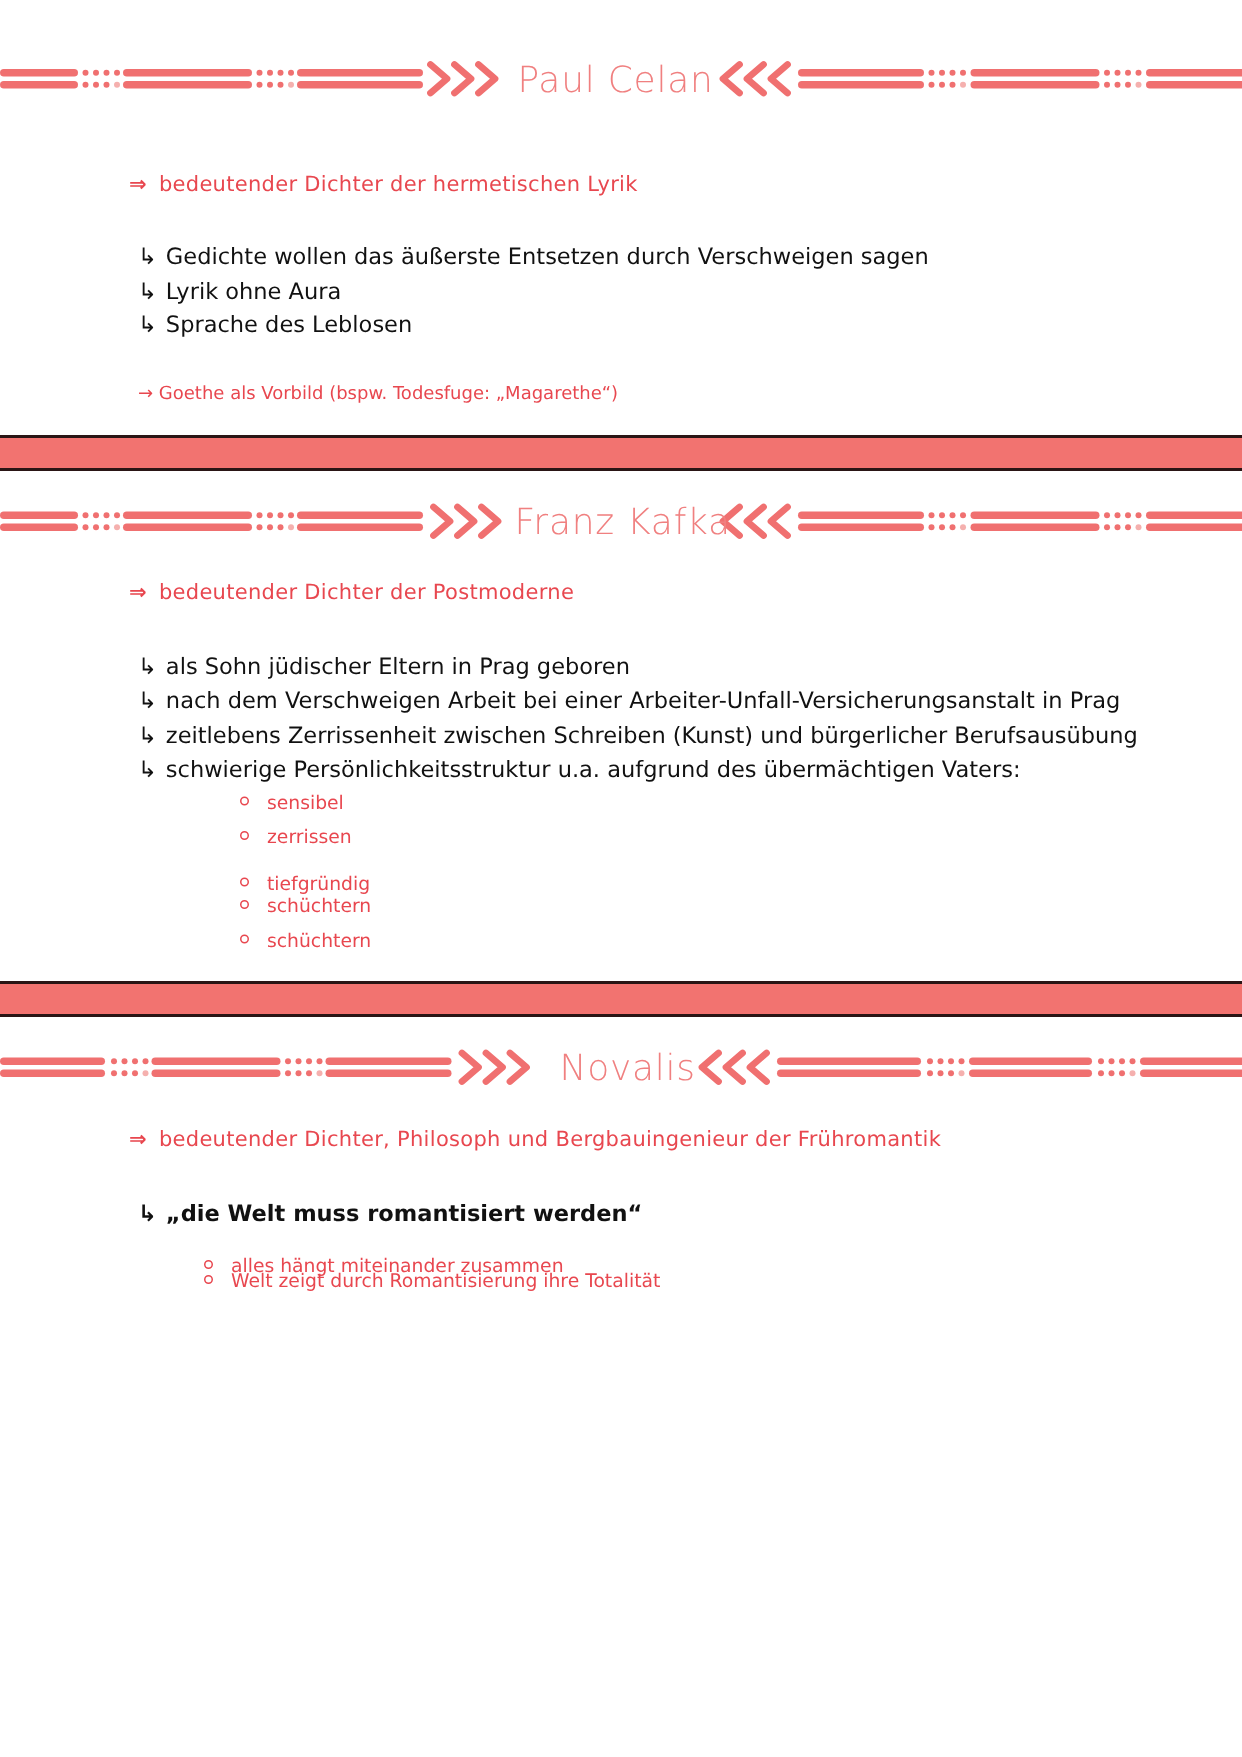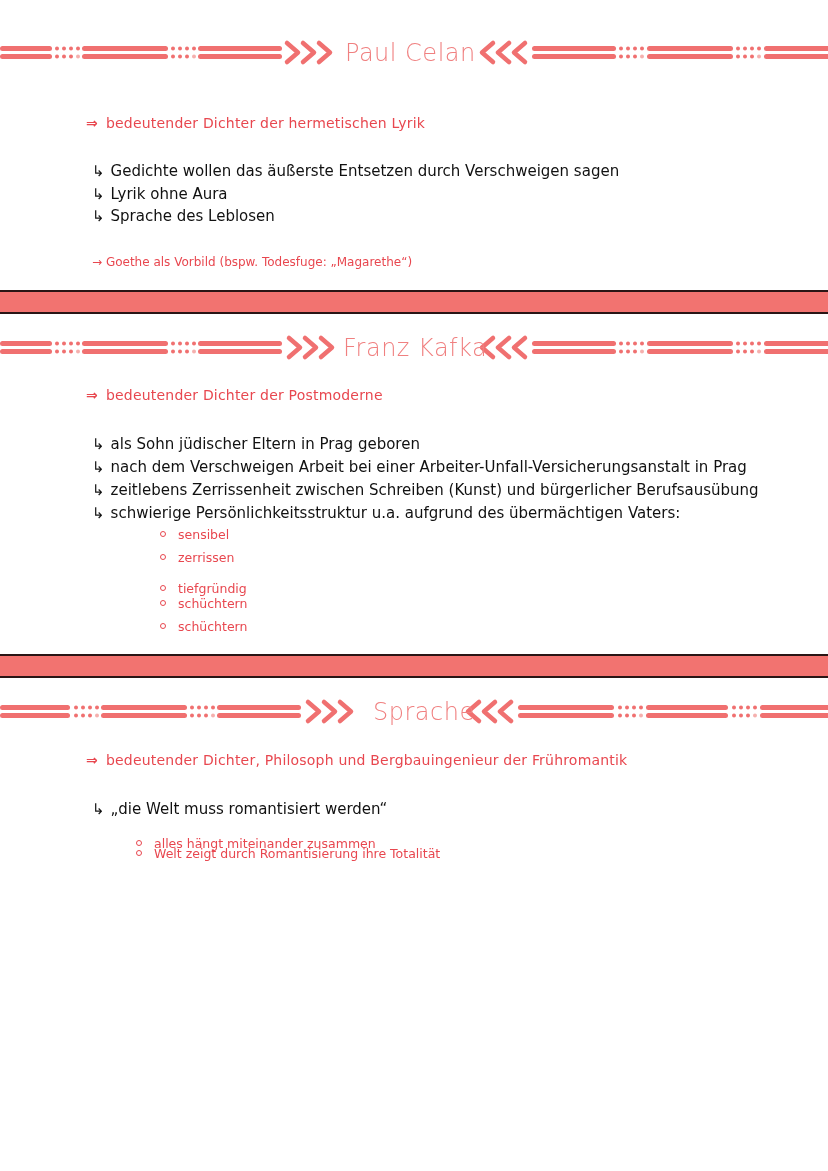--- a/index.html
+++ b/index.html
@@ -268,28 +268,28 @@
         <circle cx="748" cy="10.5" r="2"></circle>
         <circle cx="755" cy="10.5" r="2"></circle>
       <circle cx="734" cy="18.5" r="2"></circle>
         <circle cx="741" cy="18.5" r="2"></circle>
         <circle cx="748" cy="18.5" r="2"></circle>
         <circle cx="755" cy="18.5" r="2" fill="#f5b0ae"></circle>
       <rect x="760" y="8" width="74" height="5" rx="2.5"></rect>
         <rect x="760" y="16" width="74" height="5" rx="2.5"></rect>
     </g>
   </svg>
-  <div class="banner-title" style="left:373px;">Sprache</div>
+  <div class="banner-title" style="left:373px;">Novalis</div>
 </div>
 
 <div class="headline" style="left:86px; top:752px;">
   <span class="arrow">⇒</span><span>bedeutender Dichter, Philosoph und Bergbauingenieur der Frühromantik</span>
 </div>
 
-<div class="line" style="left:92px; top:800px;">
+<div class="line" style="left:92px; top:800px;font-weight:bold;">
   <span class="hook">↳</span><span>„die Welt muss romantisiert werden“</span>
 </div>
 
 <div class="bullet" style="left:136px; top:836px;">
   <span class="dot"></span><span>alles hängt miteinander zusammen</span>
 </div>
 <div class="bullet" style="left:136px; top:846px;">
   <span class="dot"></span><span>Welt zeigt durch Romantisierung ihre Totalität</span>
 </div>
 

